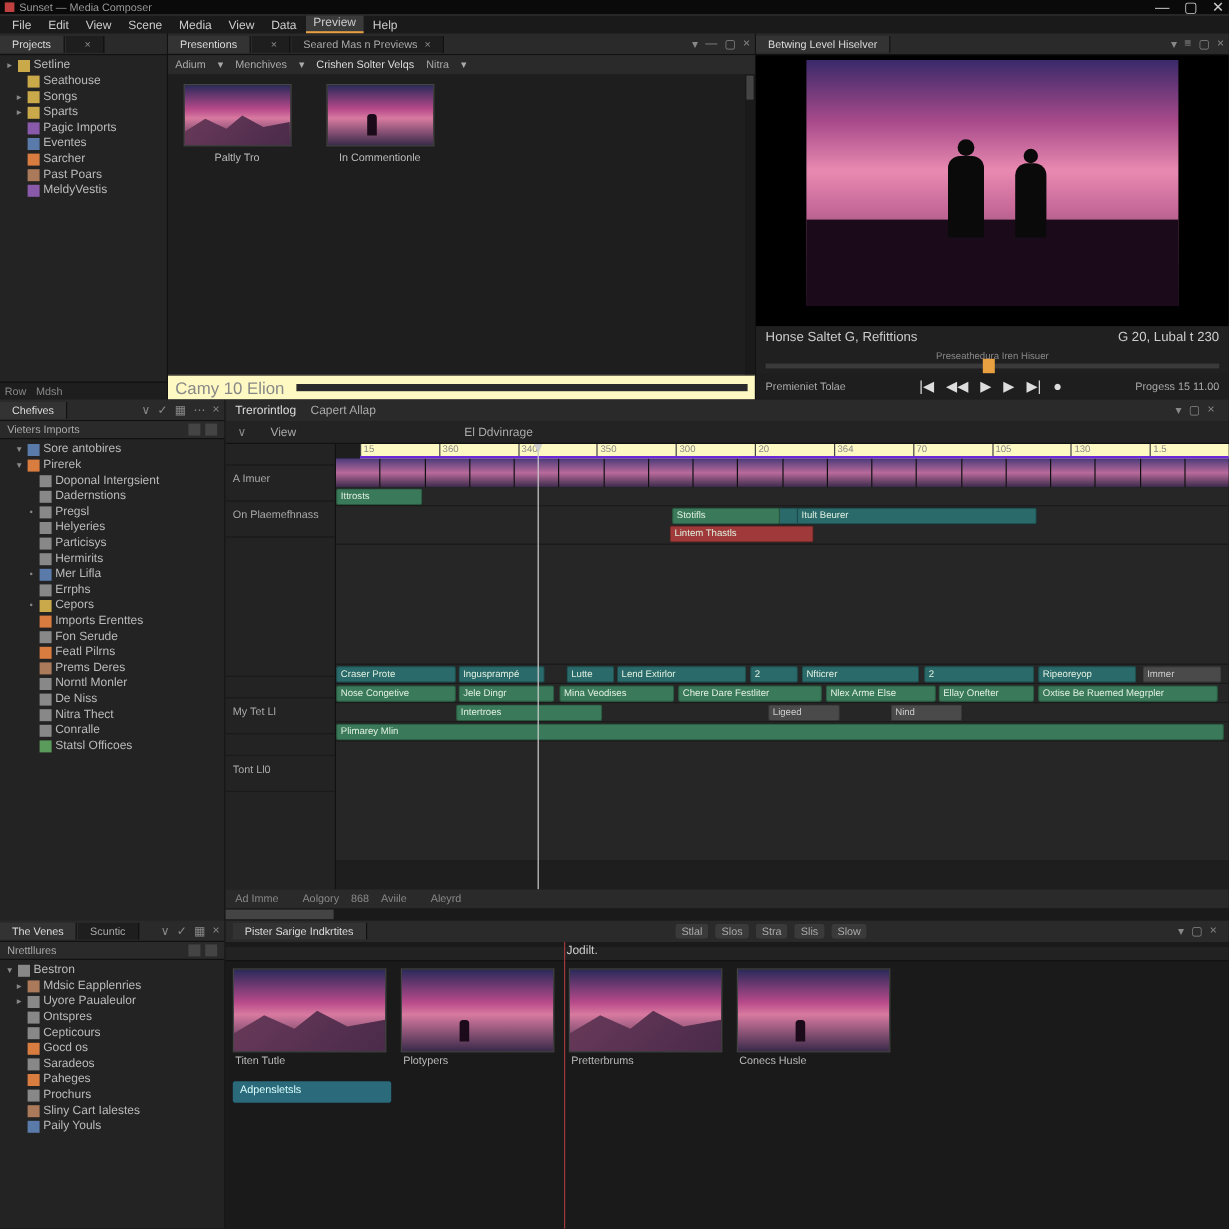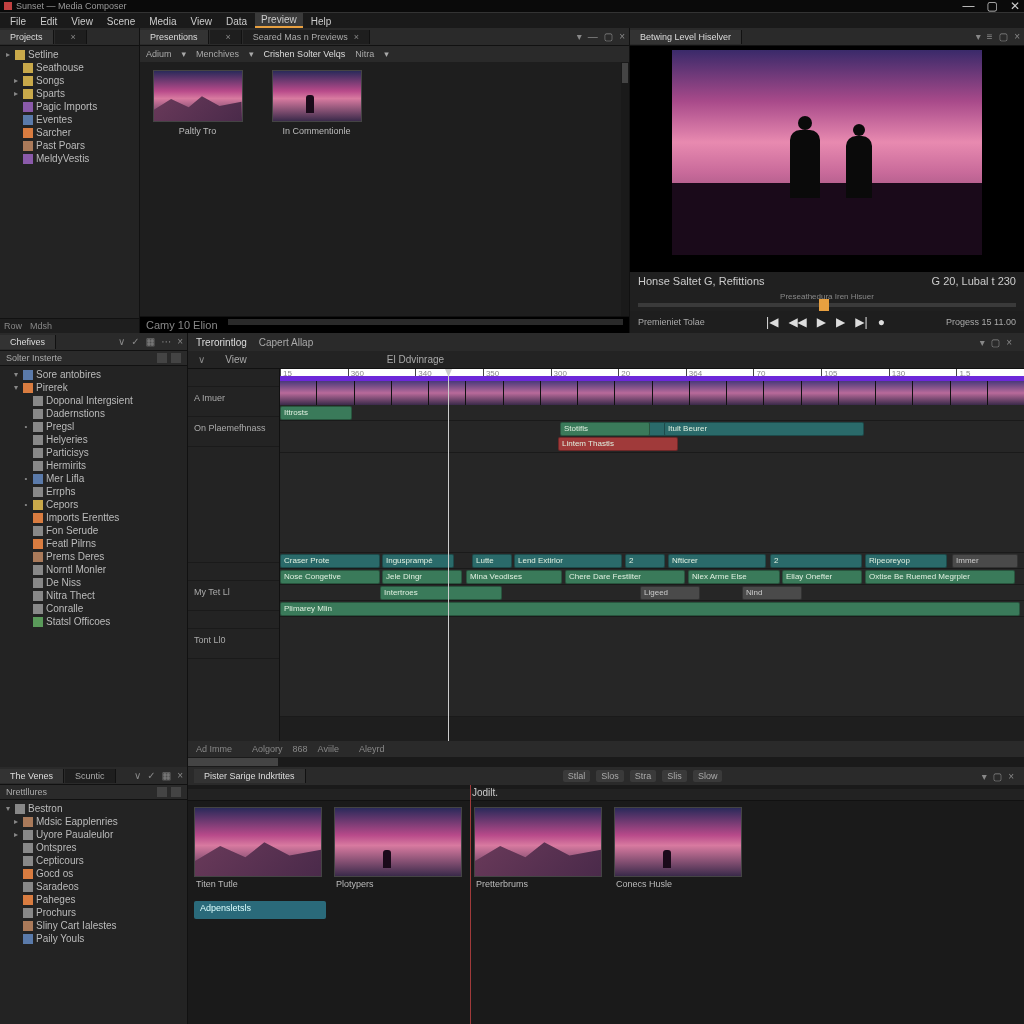--- a/index.html
+++ b/index.html
@@ -37,21 +37,21 @@
   .source-toolbar { background: #2a2a2a; height: 16px; display: flex; align-items: center; padding: 0 6px; gap: 10px; font-size: 9px; color: #aaa; }
   .source-toolbar .sel { color: #ddd; }
   .source-body { flex: 1; background: #1e1e1e; padding: 8px 10px; display: flex; gap: 24px; position: relative; }
   .bin-item { display: flex; flex-direction: column; align-items: center; gap: 4px; width: 95px; }
   .thumb { width: 90px; height: 52px; background: linear-gradient(180deg,#2a2a5a 0%,#b84a8a 40%,#d87aa0 55%,#3a2a4a 100%); border: 1px solid #444; position: relative; }
   .thumb.mountain::after { content:""; position:absolute; bottom:0; left:0; right:0; height:55%; background: linear-gradient(135deg,#6a3a5a 0%,#4a2a4a 100%); clip-path: polygon(0 100%,0 60%,20% 20%,40% 50%,55% 10%,75% 45%,100% 30%,100% 100%); }
   .thumb.silhouette::before { content:""; position:absolute; bottom:8px; left:38%; width:8px; height:18px; background:#1a0a1a; border-radius:3px 3px 0 0; }
   .bin-label { color: #bbb; font-size: 9px; text-align: center; }
   .source-scroll { position: absolute; right: 0; top: 0; bottom: 0; width: 8px; background: #1a1a1a; }
   .source-scroll-thumb { background: #444; width: 6px; margin: 1px; height: 20px; }
-  .source-footer { background: #000000; padding: 2px 6px; display: flex; gap: 10px; color: #888; font-size: 11px; border-top: 1px solid #111; align-items: flex-start; }
+  .source-footer { background: #fef9c3; padding: 2px 6px; display: flex; gap: 10px; color: #888; font-size: 14px; border-top: 1px solid #111; align-items: center; }
   .program-panel { background: #232323; display: flex; flex-direction: column; }
   .program-vid { flex: 1; background: #000; display: flex; justify-content: center; padding: 4px; }
   .program-img { width: 310px; height: 205px; background: linear-gradient(180deg,#3a2a6a 0%,#a84a8a 25%,#e88ab0 45%,#c86a9a 60%,#4a2a4a 100%); position: relative; }
   .program-img::before { content:""; position:absolute; bottom:0; left:0; right:0; height:35%; background:#1a0a1a; }
   .sil1 { position:absolute; bottom:28%; left:38%; width:30px; height:68px; background:#0a0a0a; border-radius:10px 10px 0 0; }
   .sil1::after { content:""; position:absolute; top:-14px; left:8px; width:14px; height:14px; background:#0a0a0a; border-radius:50%; }
   .sil2 { position:absolute; bottom:28%; left:56%; width:26px; height:62px; background:#0a0a0a; border-radius:10px 10px 0 0; }
   .sil2::after { content:""; position:absolute; top:-12px; left:7px; width:12px; height:12px; background:#0a0a0a; border-radius:50%; }
   .program-info { background: #202020; padding: 3px 8px; display: flex; justify-content: space-between; color: #ccc; font-size: 11px; }
   .program-slider { background: #202020; padding: 2px 8px 4px; position: relative; }
@@ -74,21 +74,21 @@
   .tl-tabs { background: #2a2a2a; height: 18px; display: flex; align-items: center; gap: 12px; padding: 0 8px; color: #aaa; font-size: 10px; }
   .tl-tabs .tab { cursor: pointer; }
   .tl-tabs .tab.active { color: #ddd; }
   .tl-sub { background: #232323; padding: 3px 10px; display: flex; gap: 20px; align-items: center; color: #aaa; font-size: 10px; border-bottom: 1px solid #111; }
   .tl-sub .chev { color: #888; }
   .tl-body { flex: 1; display: flex; position: relative; }
   .tl-trackheads { width: 92px; background: #232323; border-right: 1px solid #111; }
   .tl-head { height: 30px; padding: 6px 6px; color: #aaa; font-size: 9px; border-bottom: 1px solid #1a1a1a; }
   .tl-head.short { height: 18px; padding: 2px 6px; }
   .tl-tracks { flex: 1; background: #1e1e1e; position: relative; }
-  .tl-ruler { height: 12px; background: #ffffff; display: flex; font-size: 8px; color: #888; position: relative; border-bottom: 5px solid #6d28d9; }
+  .tl-ruler { height: 12px; background: #fef9c3; display: flex; font-size: 8px; color: #888; position: relative; border-bottom: 2px solid #6d28d9; margin-left: 20px; }
   .tl-ruler span { flex: 1; border-left: 1px solid #444; padding-left: 2px; }
   .tl-filmstrip { height: 24px; display: flex; gap: 1px; background: #111; }
   .fs { flex: 1; background: linear-gradient(180deg,#4a3a7a 0%,#b86a9a 50%,#3a2a4a 100%); }
   .track { height: 16px; background: #262626; border-bottom: 1px solid #1a1a1a; position: relative; }
   .clip { position: absolute; height: 14px; top: 1px; border-radius: 2px; font-size: 8px; color: #e0f0e0; padding: 1px 3px; overflow: hidden; white-space: nowrap; cursor: pointer; border: 1px solid rgba(0,0,0,0.3); }
   .clip.green { background: #3a7a5a; }
   .clip.teal { background: #2a6a6a; }
   .clip.red { background: #a03a3a; }
   .clip.dark { background: #4a4a4a; color: #ccc; }
   .playhead { position: absolute; top: 0; bottom: 0; width: 1px; background: #ccc; left: 168px; z-index: 10; }
@@ -288,21 +288,21 @@
       <div class="panel-tab active"><span>Chefives</span></div>
       <div class="panel-ctrl">
         <span>∨</span>
         <span>✓</span>
         <span>▦</span>
         <span>⋯</span>
         <span>×</span>
       </div>
     </div>
     <div class="fx-subheader">
-      <span>Solter Insterte</span>
+      <span>Vieters Imports</span>
       <div class="fx-subheader-ico">
           <span></span>
           <span></span>
         </div>
     </div>
     <div class="fx-tree" id="fx-tree">
         <div class="tree-row indent-1">
           <span class="tree-arrow">▾</span>
           <span class="tree-icon ico-file"></span>
           <span>Sore antobires</span>

